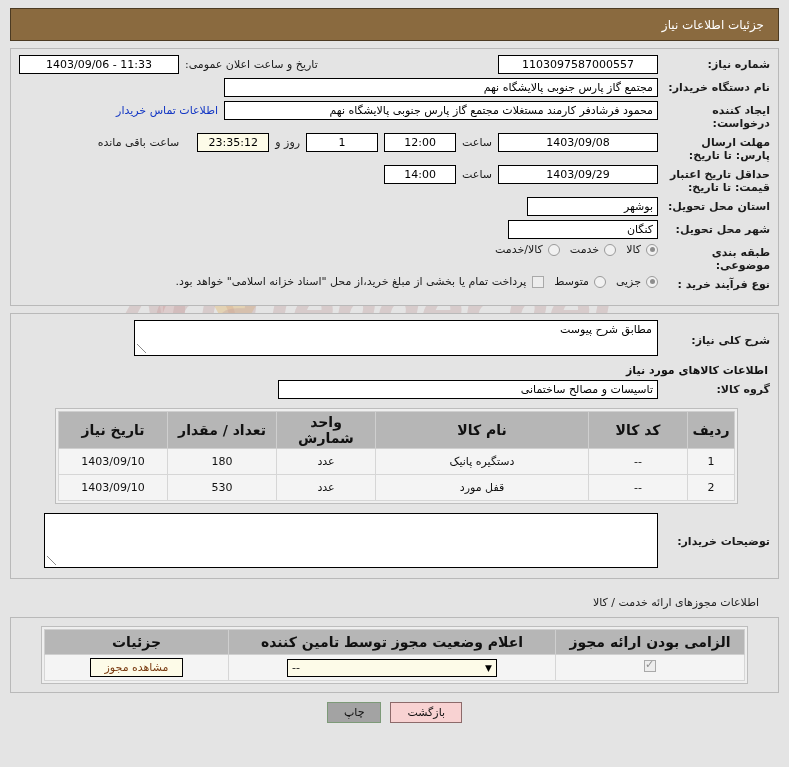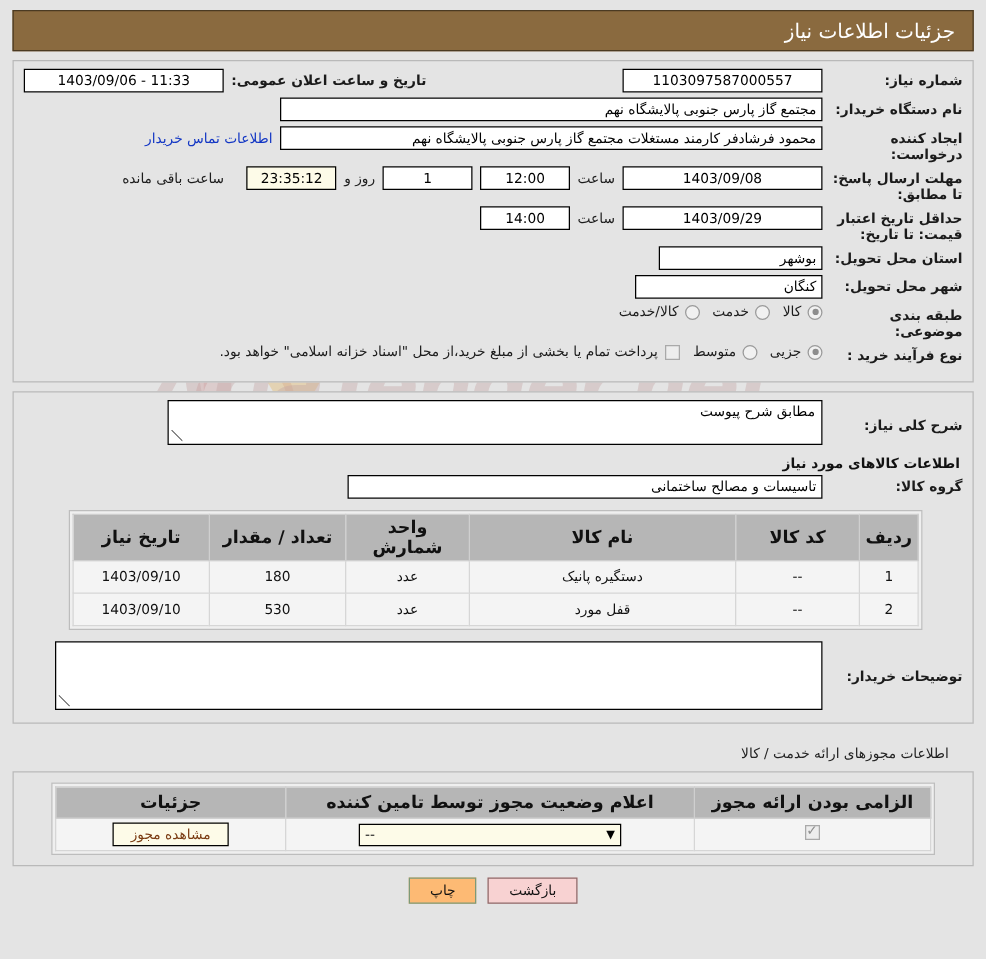--- a/index.html
+++ b/index.html
@@ -77,21 +77,21 @@
     background: #8a6a3f;
     border: 1px solid #4b3a22;
     box-sizing: border-box;
     display: flex;
     align-items: center;
     justify-content: flex-start;
     padding: 0 14px;
   }
   #topbar .title {
     color: #ffffff;
-    font-size: 16px;
+    font-size: 12px;
     font-weight: normal;
   }
 
   
   .panel {
     margin: 7px 10px 0 10px;
     background: #e4e4e4;
     border: 1px solid #b9b9b9;
     box-sizing: border-box;
     padding: 6px 8px 7px 8px;
@@ -307,21 +307,21 @@
     gap: 9px;
   }
   .fbtn {
     border: 1px solid #666;
     font-size: 11px;
     padding: 3px 16px;
     cursor: pointer;
     color: #111;
   }
   .fbtn.back  { background: #f8d2d2; border-color: #8c6a6a; }
-  .fbtn.print { background: #fdba74; border-color: #7d9a78; }
+  .fbtn.print { background: #a3a3a3; border-color: #7d9a78; }
 </style>
 </head>
 <body>
 
 <div id="watermark">
   <div class="wm-bar"></div>
   <div class="wm-mark">○</div>
   <div class="wm-arrow"></div>
   <div class="wm-text">AriaTender.net</div>
 </div>
@@ -332,42 +332,42 @@
     <span class="title">جزئیات اطلاعات نیاز</span>
   </div>
 
   <div class="panel">
 
     <div class="frow">
       <div class="flabel">شماره نیاز:</div>
       <div class="fbody">
         <div class="tbox w-need">1103097587000557</div>
         <div style="flex:1 1 auto"></div>
-        <span class="inline-txt" style="font-weight:bold">تاریخ و ساعت اعلان عمومی:</span>
+        <span class="inline-txt" style="font-weight:normal">تاریخ و ساعت اعلان عمومی:</span>
         <div class="tbox w-pub">11:33 - 1403/09/06</div>
       </div>
     </div>
 
     <div class="frow">
       <div class="flabel">نام دستگاه خریدار:</div>
       <div class="fbody">
         <div class="tbox rt w-org">مجتمع گاز پارس جنوبی  پالایشگاه نهم</div>
       </div>
     </div>
 
     <div class="frow">
       <div class="flabel">ایجاد کننده درخواست:</div>
       <div class="fbody">
         <div class="tbox rt w-org2">محمود فرشادفر کارمند مستغلات  مجتمع گاز پارس جنوبی  پالایشگاه نهم</div>
         <a class="link">اطلاعات تماس خریدار</a>
       </div>
     </div>
 
     <div class="frow">
-      <div class="flabel">مهلت ارسال پاسخ: تا مطابق:</div>
+      <div class="flabel">مهلت ارسال پارس: تا تاریخ:</div>
       <div class="fbody">
         <div class="tbox w-date">1403/09/08</div>
         <span class="inline-txt">ساعت</span>
         <div class="tbox w-time">12:00</div>
         <div class="tbox w-days">1</div>
         <span class="inline-txt">روز و</span>
         <div class="tbox cream w-clock">23:35:12</div>
         <span class="inline-txt">ساعت باقی مانده</span>
       </div>
     </div>

